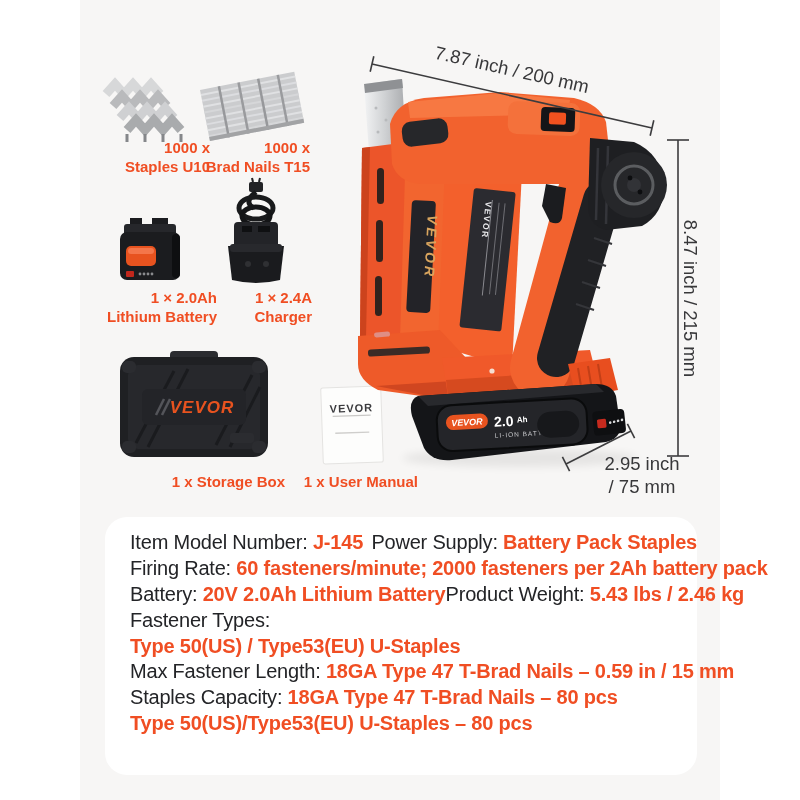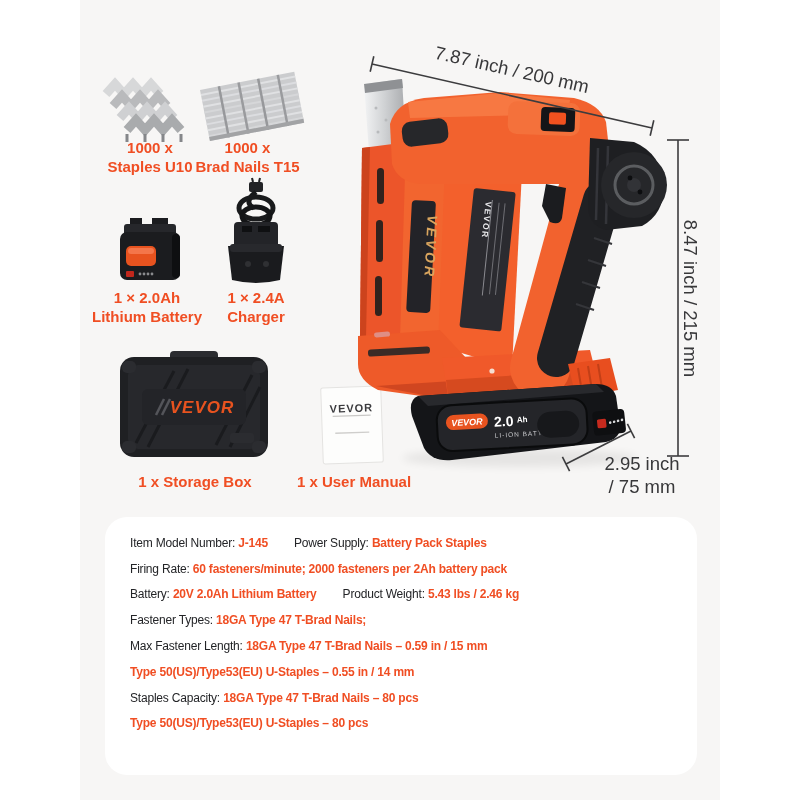--- a/index.html
+++ b/index.html
@@ -5,34 +5,34 @@
   html,body{margin:0;padding:0}
   body{
     width:800px;height:800px;position:relative;overflow:hidden;
     background:#ffffff;
     font-family:"Liberation Sans", sans-serif;
   }
   .stage{position:absolute;left:80px;top:0;width:640px;height:800px;background:var(--stage,#f7f6f5)}
   .abs{position:absolute}
   svg{display:block;overflow:visible}
   .kit-label{
-    position:absolute;text-align:center;color:var(--accent,#f04e23);
+    position:absolute;text-align:right;color:var(--accent,#f04e23);
     font-weight:bold;font-size:15px;line-height:19px;white-space:nowrap
   }
   .dim-text{
     position:absolute;color:#38383a;font-size:18.5px;line-height:23px;
     white-space:nowrap;text-align:center
   }
   .spec-panel{
     position:absolute;left:105px;top:517px;width:592px;height:258px;
     background:var(--panel,#ffffff);border-radius:22px;
   }
   .spec-rows{padding:13px 0 0 25px}
   .spec-row{height:25.8px;display:flex;align-items:center;white-space:pre;
-    font-size:12px;letter-spacing:-0.2px}
+    font-size:20px;letter-spacing:-0.2px}
   .spec-key{color:var(--text_dark,#232427)}
   .spec-value{color:var(--accent,#f04e23);font-weight:bold}
   .spec-gap{display:inline-block;width:26px}
 </style>
 </head>
 <body>
 
 <div class="stage"></div>
 
 <svg class="abs" style="left:96px;top:70px" width="110" height="78" viewBox="0 0 110 78">
@@ -284,19 +284,19 @@
 <div class="dim-text" style="left:582px;top:452px;width:120px">
   <span>2.95 inch</span><br>
   <span>/ 75 mm</span>
 </div>
 
 <div class="spec-panel">
   <div class="spec-rows">
       <div class="spec-row"><span class="spec-key">Item Model Number: </span><span class="spec-value">J-145</span><span class="spec-gap"></span><span class="spec-key">Power Supply: </span><span class="spec-value">Battery Pack Staples</span></div>
       <div class="spec-row"><span class="spec-key">Firing Rate: </span><span class="spec-value">60 fasteners/minute; 2000 fasteners per 2Ah battery pack</span></div>
       <div class="spec-row"><span class="spec-key">Battery: </span><span class="spec-value">20V 2.0Ah Lithium Battery</span><span class="spec-gap"></span><span class="spec-key">Product Weight: </span><span class="spec-value">5.43 lbs / 2.46 kg</span></div>
-      <div class="spec-row"><span class="spec-key">Fastener Types: </span><span class="spec-value">18GA Type 47 T-Brad Nails;</span></div>
+      <div class="spec-row"><span class="spec-key">Fastener Types: </span></div>
+      <div class="spec-row"><span class="spec-value">Type 50(US) / Type53(EU) U-Staples</span></div>
       <div class="spec-row"><span class="spec-key">Max Fastener Length: </span><span class="spec-value">18GA Type 47 T-Brad Nails – 0.59 in / 15 mm</span></div>
-      <div class="spec-row"><span class="spec-value">Type 50(US)/Type53(EU) U-Staples – 0.55 in / 14 mm</span></div>
       <div class="spec-row"><span class="spec-key">Staples Capacity: </span><span class="spec-value">18GA Type 47 T-Brad Nails – 80 pcs</span></div>
       <div class="spec-row"><span class="spec-value">Type 50(US)/Type53(EU) U-Staples – 80 pcs</span></div>
     </div>
 </div>
 
 </body></html>

